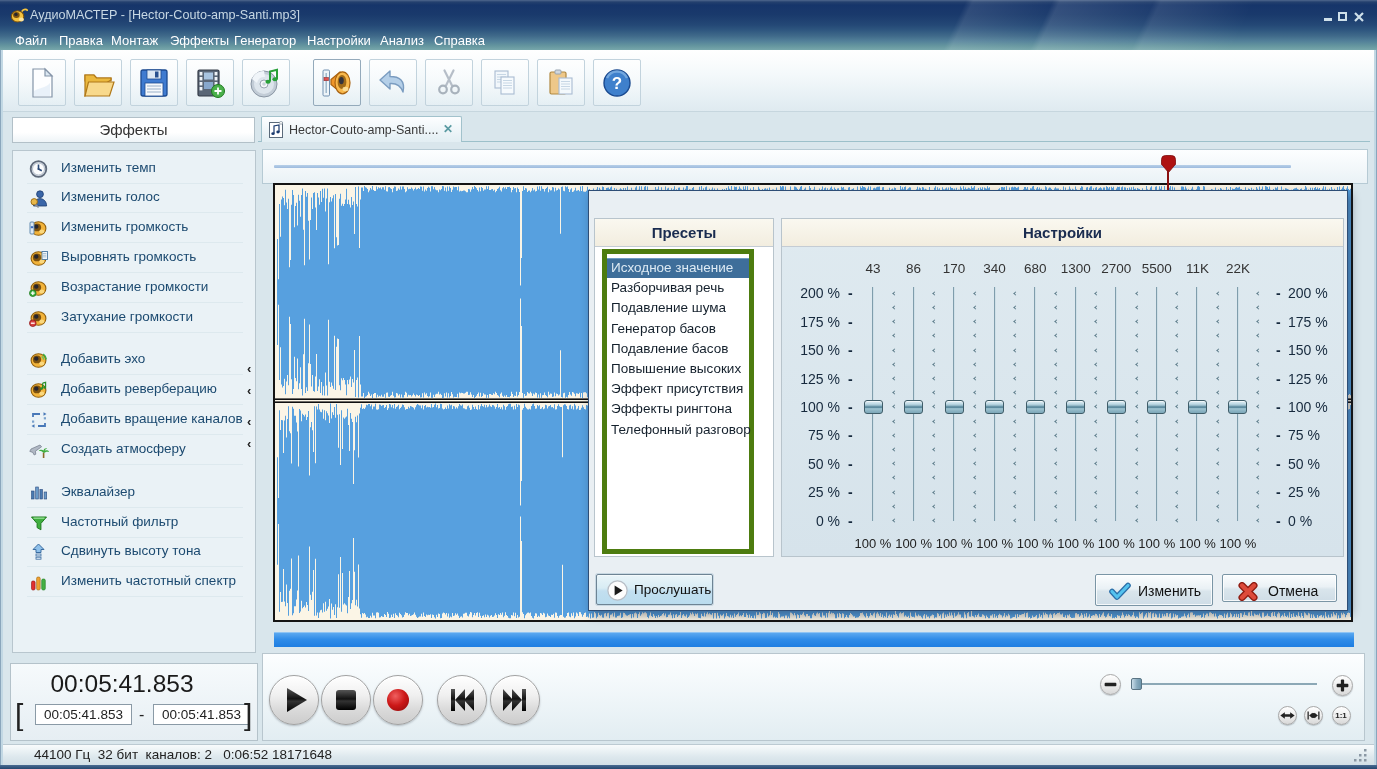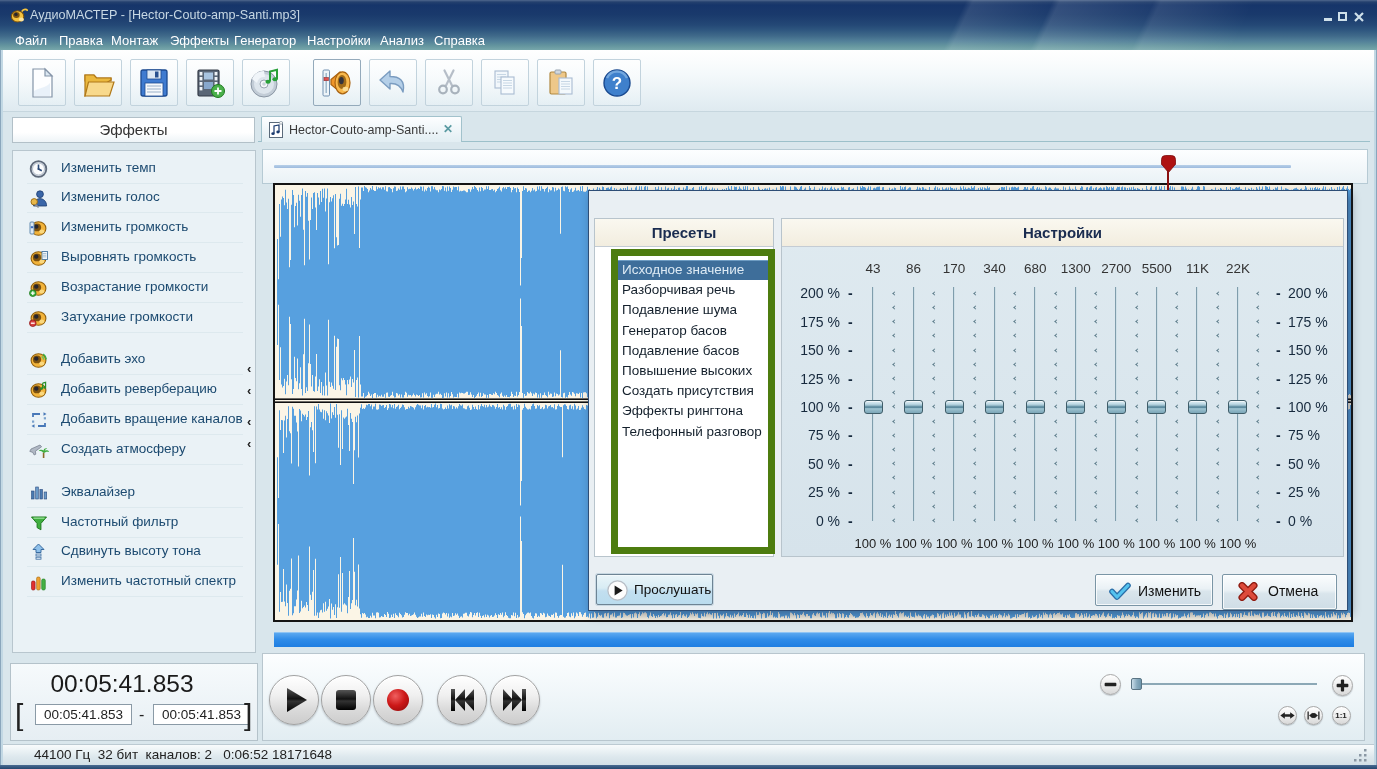--- a/index.html
+++ b/index.html
@@ -77,21 +77,21 @@
 #dlgtitle{position:absolute;left:0;top:0;width:758px;height:22px;
  background:linear-gradient(180deg,#34568a 0%,#1b3a6e 25%,#1e4076 60%,#2c5588 90%,#3d6696 100%)}
 #dlgtitle:after{content:"";position:absolute;right:0;top:0;width:420px;height:22px;
  background:linear-gradient(115deg,transparent 45%,rgba(255,255,255,.12) 46%,rgba(255,255,255,.02) 60%,rgba(255,255,255,.10) 61%,transparent 78%)}
 #dlgtitle .t{position:absolute;left:11px;top:3px;font-size:13.5px;color:#eef4fa}
 #dlgtitle .x{position:absolute;right:10px;top:2px;font-size:14px;font-weight:bold;color:#cfe2ee}
 #dlgbody{position:absolute;left:2px;top:24px;width:754px;height:395px;background:#e9eff3}
 .panel{position:absolute;border:1px solid #b8c4cc;background:#fff}
 .phead{position:absolute;left:0;top:0;width:100%;height:28px;border-bottom:1px solid #c4ccd4;
  background:linear-gradient(180deg,#faf8f0,#f2eddf);text-align:center;font-size:15px;font-weight:bold;color:#1a2c50;line-height:27px}
-#plist{position:absolute;left:16px;top:30px;width:164px;height:305px;border:7px solid #4d7c0f;background:#fff;padding-top:4px}
+#plist{position:absolute;left:7px;top:30px;width:152px;height:305px;border:5px solid #4d7c0f;background:#fff;padding-top:4px}
 .pit{height:20.2px;font-size:13.5px;color:#14202c;padding-left:4px;line-height:20px;white-space:nowrap}
 .pit.sel{background:#3e6e9a;color:#ddeaf4;box-shadow:inset 0 1px 0 #6e9cc2}
 #eqpanel{left:190px;top:3px;width:563px;height:339px;background:linear-gradient(180deg,#dfeaf0,#d6e3eb)}
 #eqbody{position:absolute;left:0;top:29px;width:561px;height:309px}
 .eqf{position:absolute;top:13px;width:40px;text-align:center;font-size:13.5px;color:#333}
 .eqlab{position:absolute;font-size:14px;font-weight:normal;color:#16293d;line-height:18px}
 .eqdash{position:absolute;font-size:14px;font-weight:bold;color:#16293d;line-height:18px}
 .eqtrack{position:absolute;top:39px;width:2px;height:234px;background:#7f9dac;border-right:1px solid #cfe0e8}
 .eqhandle{position:absolute;width:19px;height:14px;border:1px solid #3f5d69;border-radius:3px;z-index:2;
  background:linear-gradient(180deg,#e2eff5 0%,#bcd8e4 26%,#8cb2c2 40%,#5c8a9e 48%,#5c8a9e 54%,#9cc2d0 64%,#7ca6b8 100%);
@@ -509,21 +509,21 @@
   <div id="dlgbody">
    <div class="panel" id="ppanel" style="left:3px;top:3px;width:180px;height:339px">
     <div class="phead">Пресеты</div>
     <div id="plist">
             <div class="pit sel">Исходное значение</div>
             <div class="pit">Разборчивая речь</div>
             <div class="pit">Подавление шума</div>
             <div class="pit">Генератор басов</div>
             <div class="pit">Подавление басов</div>
             <div class="pit">Повышение высоких</div>
-            <div class="pit">Создать присутствия</div>
+            <div class="pit">Эффект присутствия</div>
             <div class="pit">Эффекты рингтона</div>
             <div class="pit">Телефонный разговор</div>
           </div>
    </div>
    <div class="panel" id="eqpanel">
     <div class="phead">Настройки</div>
     <div id="eqbody">
             <div class="eqf" style="left:71.0px">43</div>
             <div class="eqf" style="left:111.6px">86</div>
             <div class="eqf" style="left:152.1px">170</div>
@@ -779,21 +779,21 @@
           </svg>
     <span style="position:absolute;left:37px;top:7px;font-size:13.5px">Прослушать</span>
    </div>
    <div class="dbtn" style="left:504px;top:359px;width:118px;height:32px">
     <svg width="22" height="18" viewBox="0 0 22 18" style="position:absolute;left:13px;top:7px">
      <path d="M3 9.5l5 5.5L19 3.5" fill="none" stroke="#2a6ea8" stroke-width="5.6" stroke-linecap="round" stroke-linejoin="round"></path>
      <path d="M3 9.5l5 5.5L19 3.5" fill="none" stroke="#54c2ee" stroke-width="3.2" stroke-linecap="round" stroke-linejoin="round"></path>
           </svg>
     <span style="position:absolute;left:42px;top:8px;font-size:14px">Изменить</span>
    </div>
-   <div class="dbtn" style="left:631px;top:359px;width:115px;height:36px">
+   <div class="dbtn" style="left:631px;top:359px;width:115px;height:28px">
     <svg width="20" height="19" viewBox="0 0 20 19" style="position:absolute;left:15px;top:7px">
      <path d="M4 3.5l12 12M16 3.5l-12 12" fill="none" stroke="#8f1c12" stroke-width="7" stroke-linecap="round"></path>
      <path d="M4 3.5l12 12M16 3.5l-12 12" fill="none" stroke="#dd4b3b" stroke-width="4.4" stroke-linecap="round"></path>
           </svg>
     <span style="position:absolute;left:45px;top:8px;font-size:14px">Отмена</span>
    </div>
   </div>
  </div>
 </div>
 

